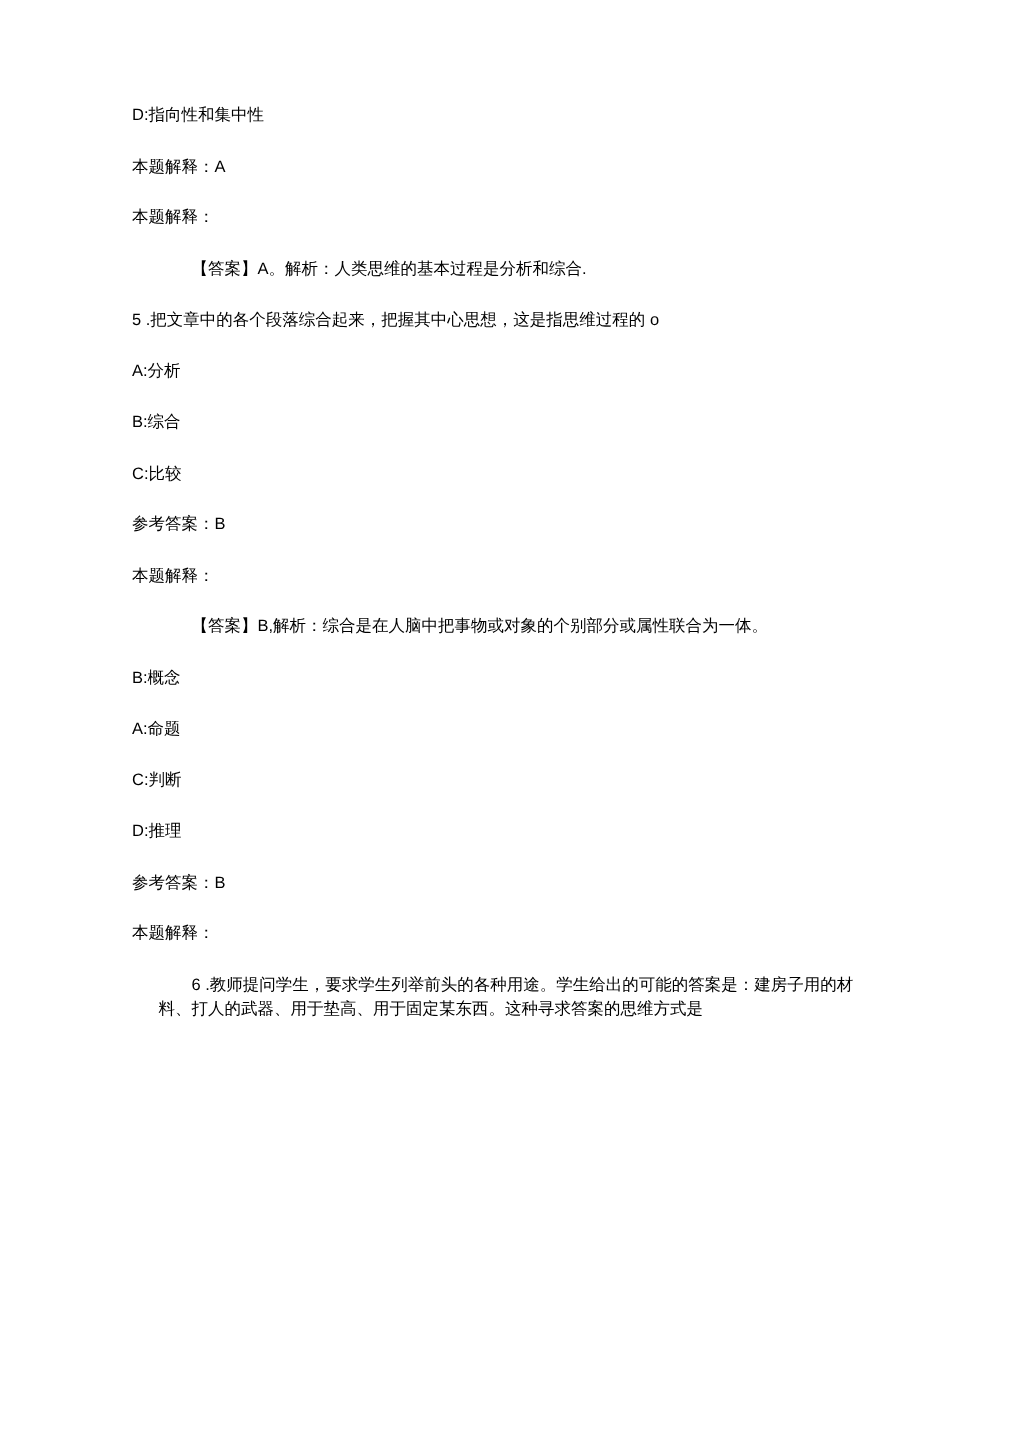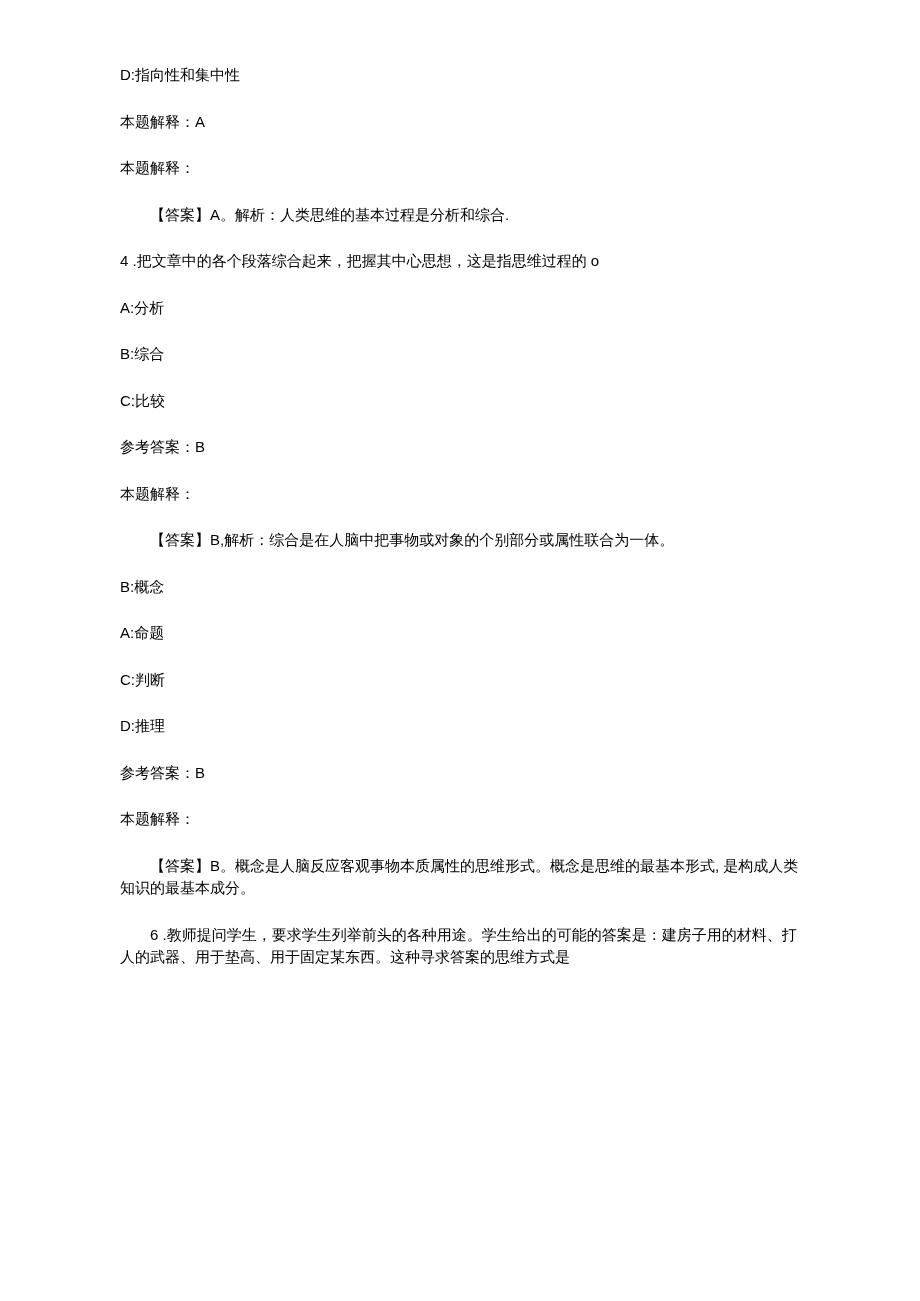--- a/index.html
+++ b/index.html
@@ -6,64 +6,64 @@
     margin: 0;
     padding: 0;
     width: 920px;
     background: #ffffff;
     font-family: "Microsoft YaHei", "SimSun", sans-serif;
     color: #000000;
   }
   .page {
     width: 920px;
     min-height: 1301px;
-    padding: 64px 120px 60px 120px;
+    padding: 94px 120px 60px 120px;
     box-sizing: border-box;
     font-size: 15px;
     line-height: 1.5;
   }
   .para {
     margin: 0 0 24px 0;
   }
   .indent {
     text-indent: 2em;
+    margin-left: 24px;
   }
   .q-block .para {
     margin-bottom: 24px;
   }
 </style>
 </head>
 <body>
 
 <div class="page">
 
   <div class="q-block">
     <p class="para">D:指向性和集中性</p>
     <p class="para">本题解释：A</p>
     <p class="para">本题解释：</p>
     <p class="para indent">【答案】A。解析：人类思维的基本过程是分析和综合.</p>
   </div>
 
   <div class="q-block">
-    <p class="para">4 .把文章中的各个段落综合起来，把握其中心思想，这是指思维过程的 o</p>
+    <p class="para">5 .把文章中的各个段落综合起来，把握其中心思想，这是指思维过程的 o</p>
     <p class="para">A:分析</p>
     <p class="para">B:综合</p>
     <p class="para">C:比较</p>
     <p class="para">参考答案：B</p>
     <p class="para">本题解释：</p>
     <p class="para indent">【答案】B,解析：综合是在人脑中把事物或对象的个别部分或属性联合为一体。</p>
   </div>
 
   <div class="q-block">
     <p class="para">B:概念</p>
     <p class="para">A:命题</p>
     <p class="para">C:判断</p>
     <p class="para">D:推理</p>
     <p class="para">参考答案：B</p>
     <p class="para">本题解释：</p>
-    <p class="para indent">【答案】B。概念是人脑反应客观事物本质属性的思维形式。概念是思维的最基本形式, 是构成人类知识的最基本成分。</p>
   </div>
 
   <div class="q-block">
     <p class="para indent">6 .教师提问学生，要求学生列举前头的各种用途。学生给出的可能的答案是：建房子用的材料、打人的武器、用于垫高、用于固定某东西。这种寻求答案的思维方式是</p>
   </div>
 
 </div>
 
 </body></html>

